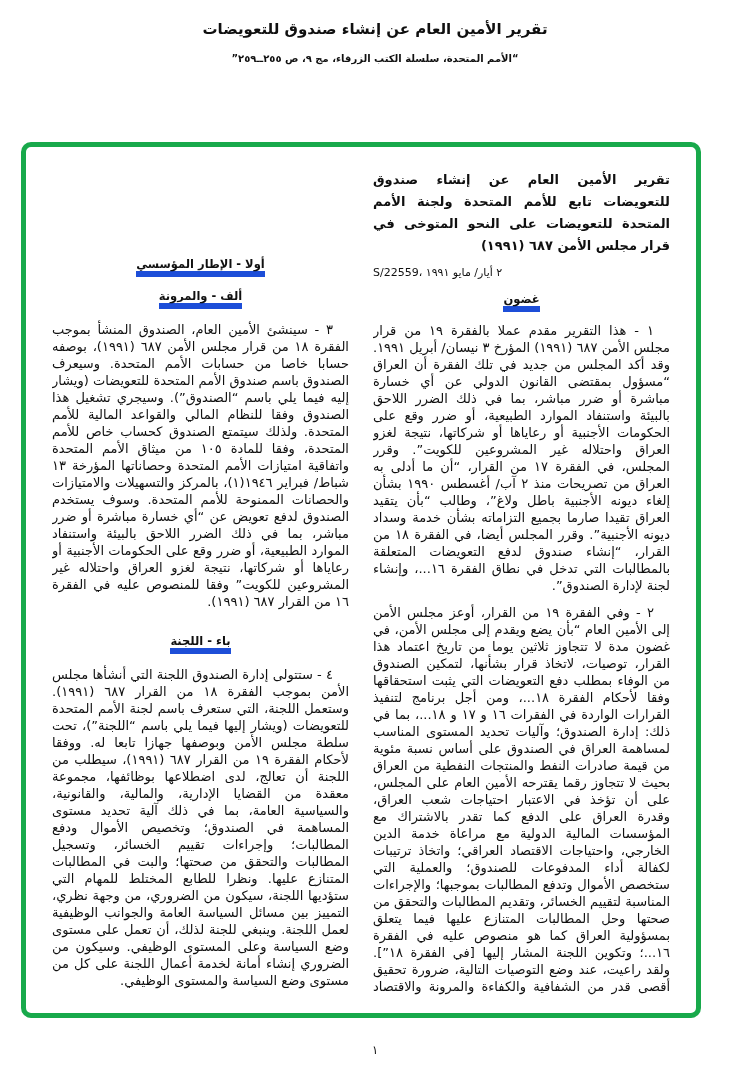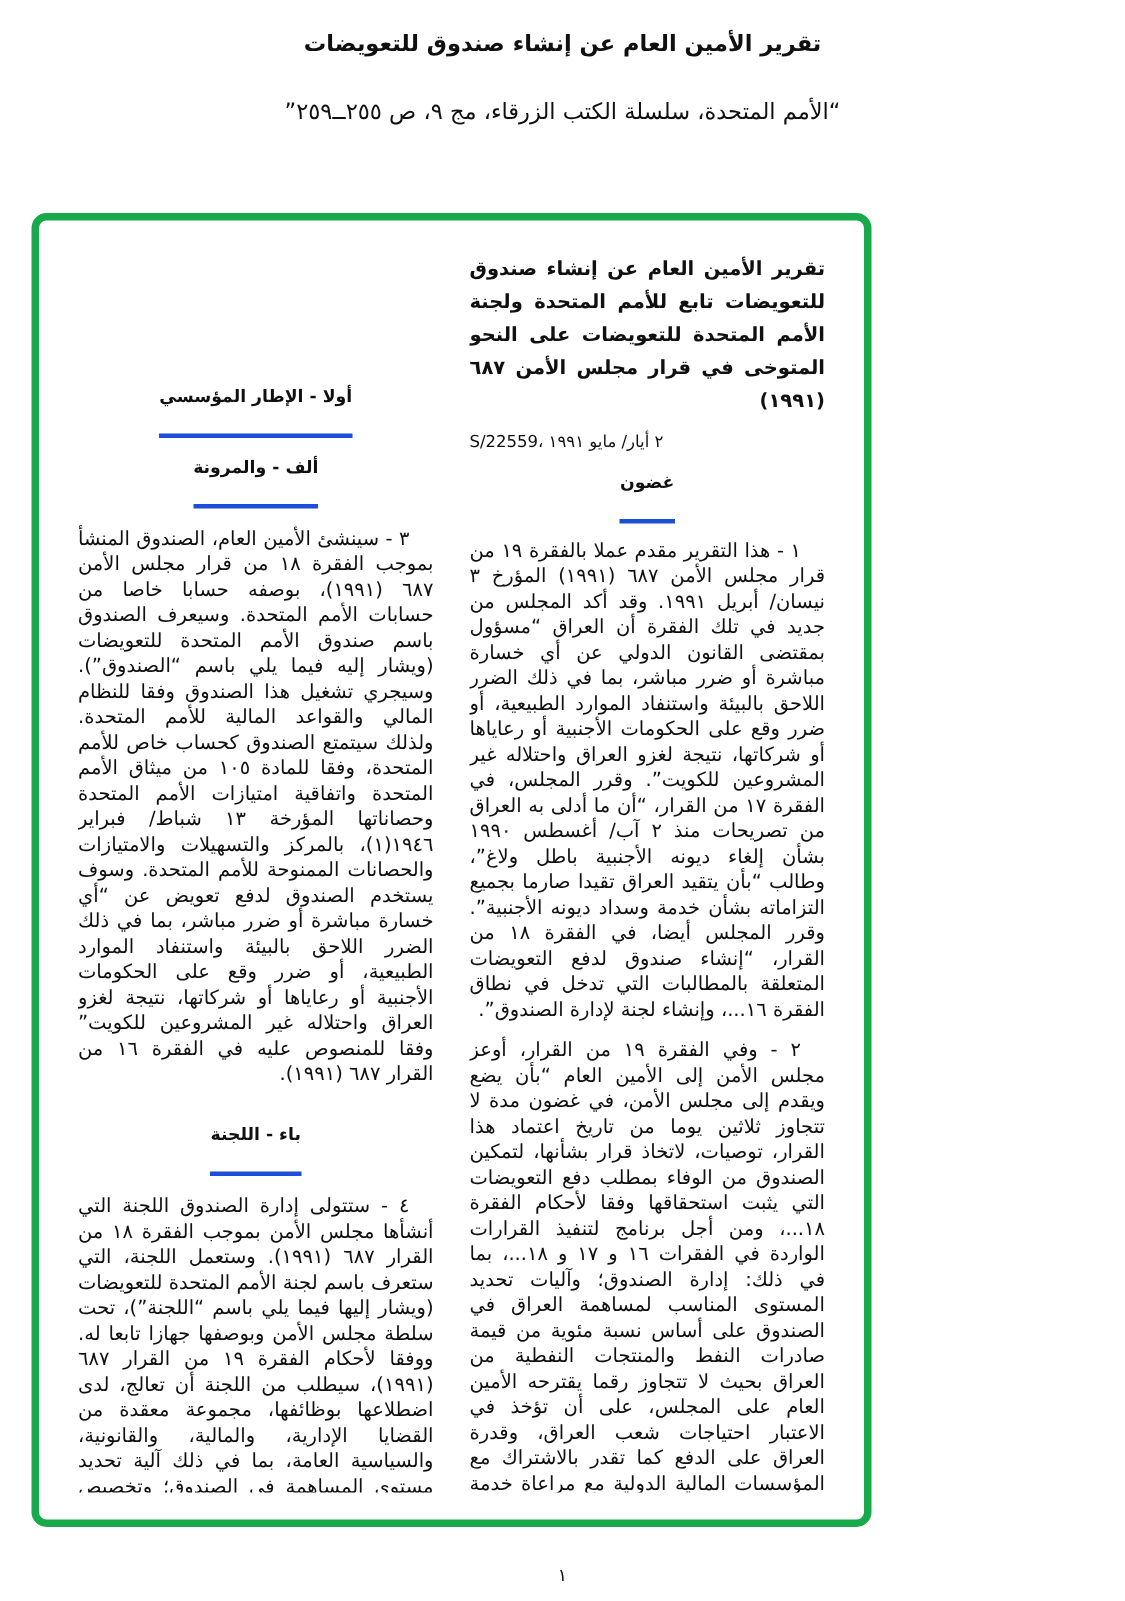--- a/index.html
+++ b/index.html
@@ -7,26 +7,26 @@
   body {
     width: 750px; height: 1067px;
     background: #ffffff;
     color: #101010;
     font-family: "DejaVu Sans", sans-serif;
     position: relative;
     overflow: hidden;
   }
   .page-header { text-align: center; padding-top: 16px; direction: rtl; }
   .page-header .hline { font-weight: bold; font-size: 15px; line-height: 26px; }
-  .page-header .src  { font-weight: normal; font-size: 15px; margin-top: 23px; }
+  .page-header .src  { font-weight: bold; font-size: 10px; margin-top: 11px; }
 
   .doc-frame {
     position: absolute;
     top: 142px; left: 21px;
-    width: 560px; height: 876px;
+    width: 680px; height: 876px;
     border: 5px solid var(--frame-border, #18a94b);
     border-radius: 10px;
     padding: 22px 26px 18px 26px;
     overflow: hidden;
     background: #ffffff;
   }
   .cols { display: flex; direction: rtl; gap: 24px; height: 100%; }
   .col  { flex: 1 1 0; display: flex; flex-direction: column; overflow: hidden; }
   .col-left { padding-top: 88px; }
 
@@ -36,21 +36,21 @@
     font-size: 13px; line-height: 22px;
     text-align: justify;
   }
   .doc-ref {
     direction: ltr;
     text-align: left;
     font-size: 11px;
     margin-top: 9px;
   }
   .sec-head { text-align: center; font-weight: bold; font-size: 11.5px; margin: 13px 0 10px; direction: rtl; }
-  .sec-head > span { display: inline-block; border-bottom: 3px solid #1d4ed8; padding-bottom: 18px; }
+  .sec-head > span { display: inline-block; border-bottom: 6px solid #1d4ed8; padding-bottom: 0; }
   .col-left .sec-head { margin-top: 0; margin-bottom: 12px; }
   .col-left .sec-head.mid { margin-top: 14px; }
 
   p.body {
     direction: rtl;
     font-size: 13px; line-height: 17px;
     text-align: justify;
     margin: 0 0 10px 0;
     text-indent: 16px;
   }

